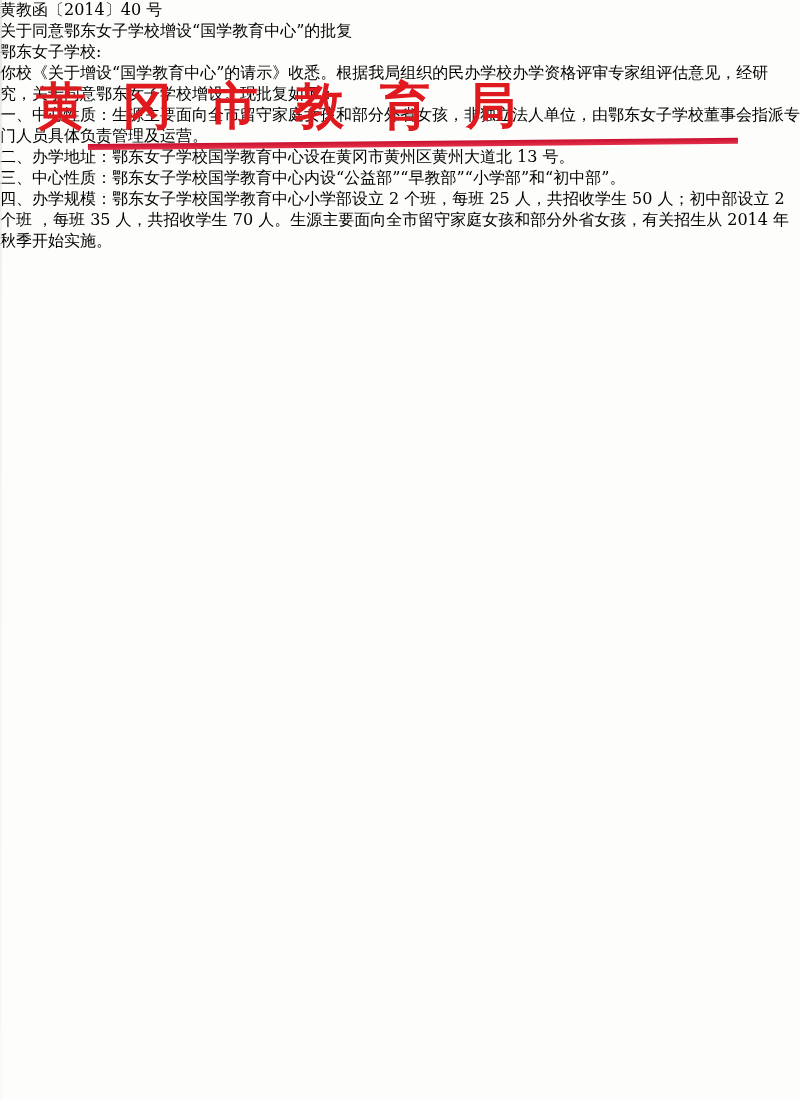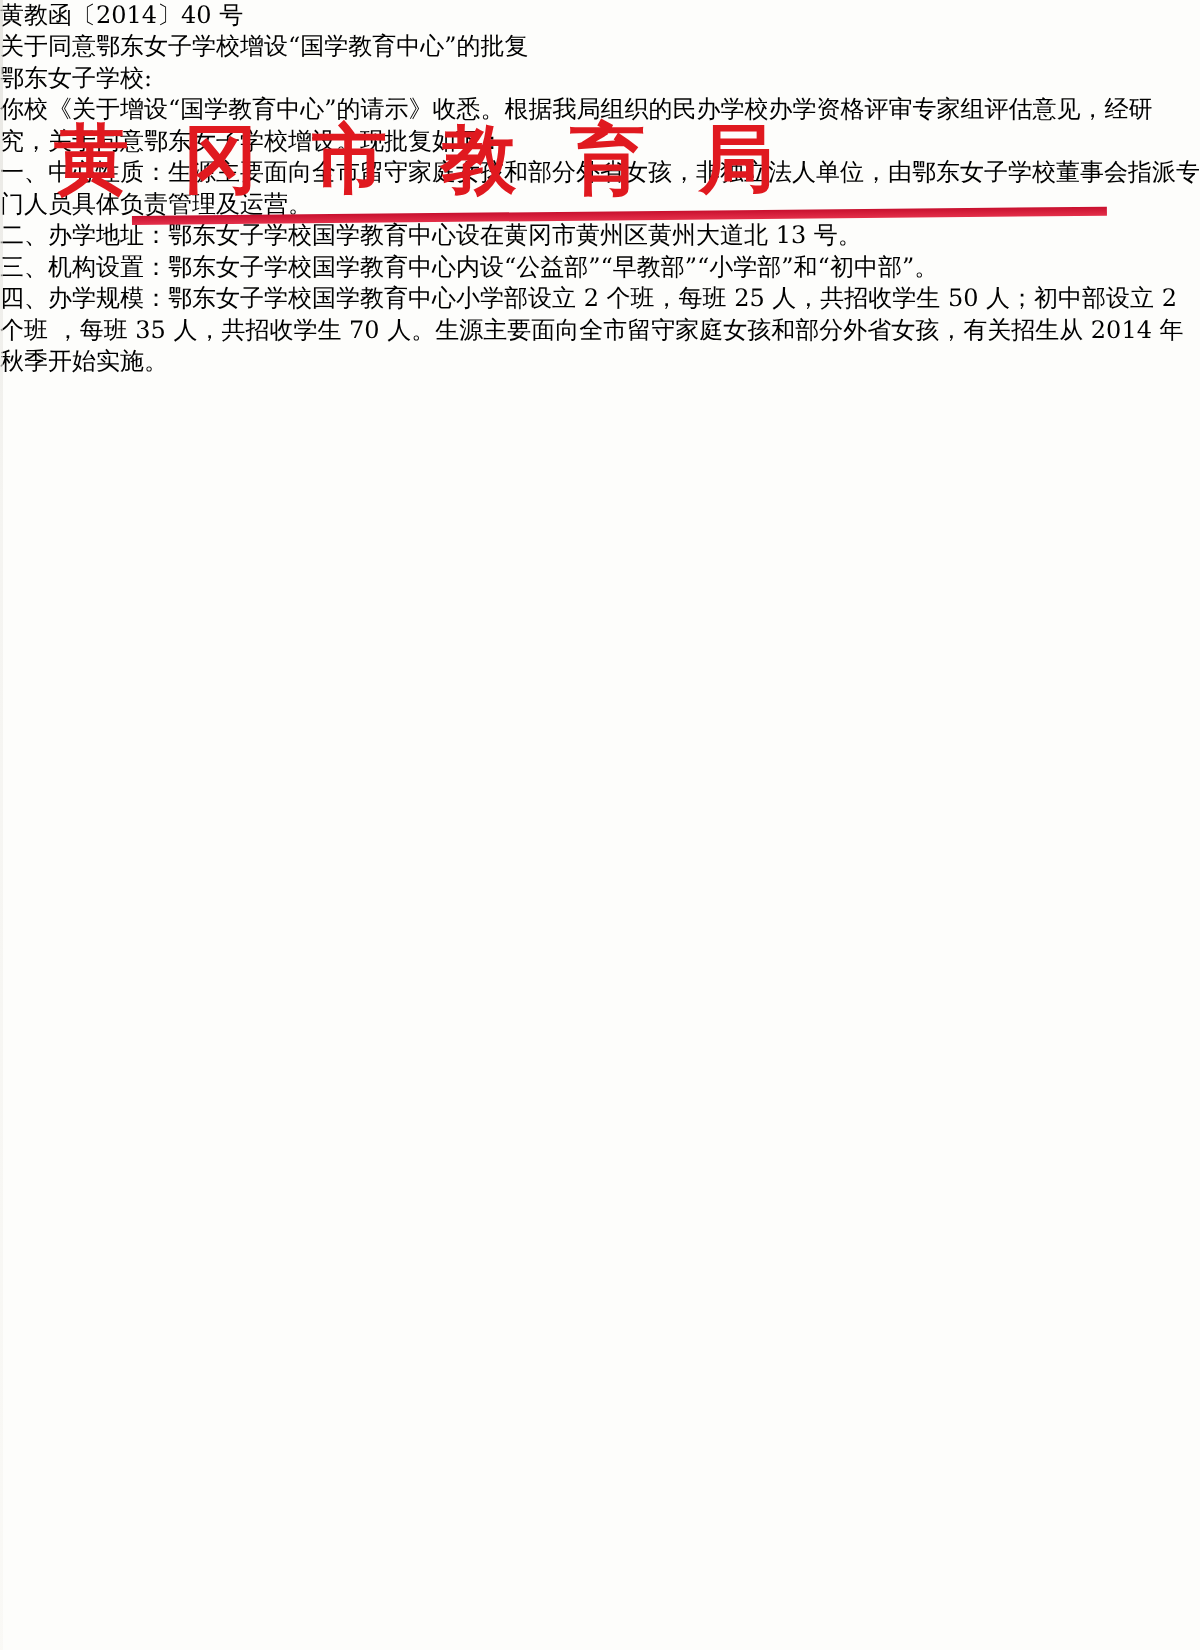--- a/index.html
+++ b/index.html
@@ -110,21 +110,21 @@
 
   <div class="content">
     <div class="salutation">鄂东女子学校:</div>
     <div>
   <p><span>你校《关于增设“国学教育中心”的请示》收悉。根据我局组织的民办学校办学资格评审专家组评估意见，经研究，关于同意鄂东女子学校增设。现批复如下：</span></p>
 
   <p><span class="para-label">一、中心性质：</span><span>生源主要面向全市留守家庭女孩和部分外省女孩，非独立法人单位，由鄂东女子学校董事会指派专门人员具体负责管理及运营。</span></p>
 
   <p><span class="para-label">二、办学地址：</span><span>鄂东女子学校国学教育中心设在黄冈市黄州区黄州大道北 13 号。</span></p>
 
-  <p><span class="para-label">三、机构设置：</span><span>鄂东女子学校国学教育中心内设“公益部”“早教部”“小学部”和“初中部”。</span></p>
+  <p><span class="para-label">三、中心性质：</span><span>鄂东女子学校国学教育中心内设“公益部”“早教部”“小学部”和“初中部”。</span></p>
 
   <p><span class="para-label">四、办学规模：</span><span>鄂东女子学校国学教育中心小学部设立 2 个班，每班 25 人，共招收学生 50 人；初中部设立 2 个班 ，每班 35 人，共招收学生 70 人。生源主要面向全市留守家庭女孩和部分外省女孩，有关招生从 2014 年秋季开始实施。</span></p>
 
 </div>
   </div>
 
   <div class="rule rule-bottom">
     <div class="thin"></div>
     <div class="gap"></div>
     <div class="thick"></div>

